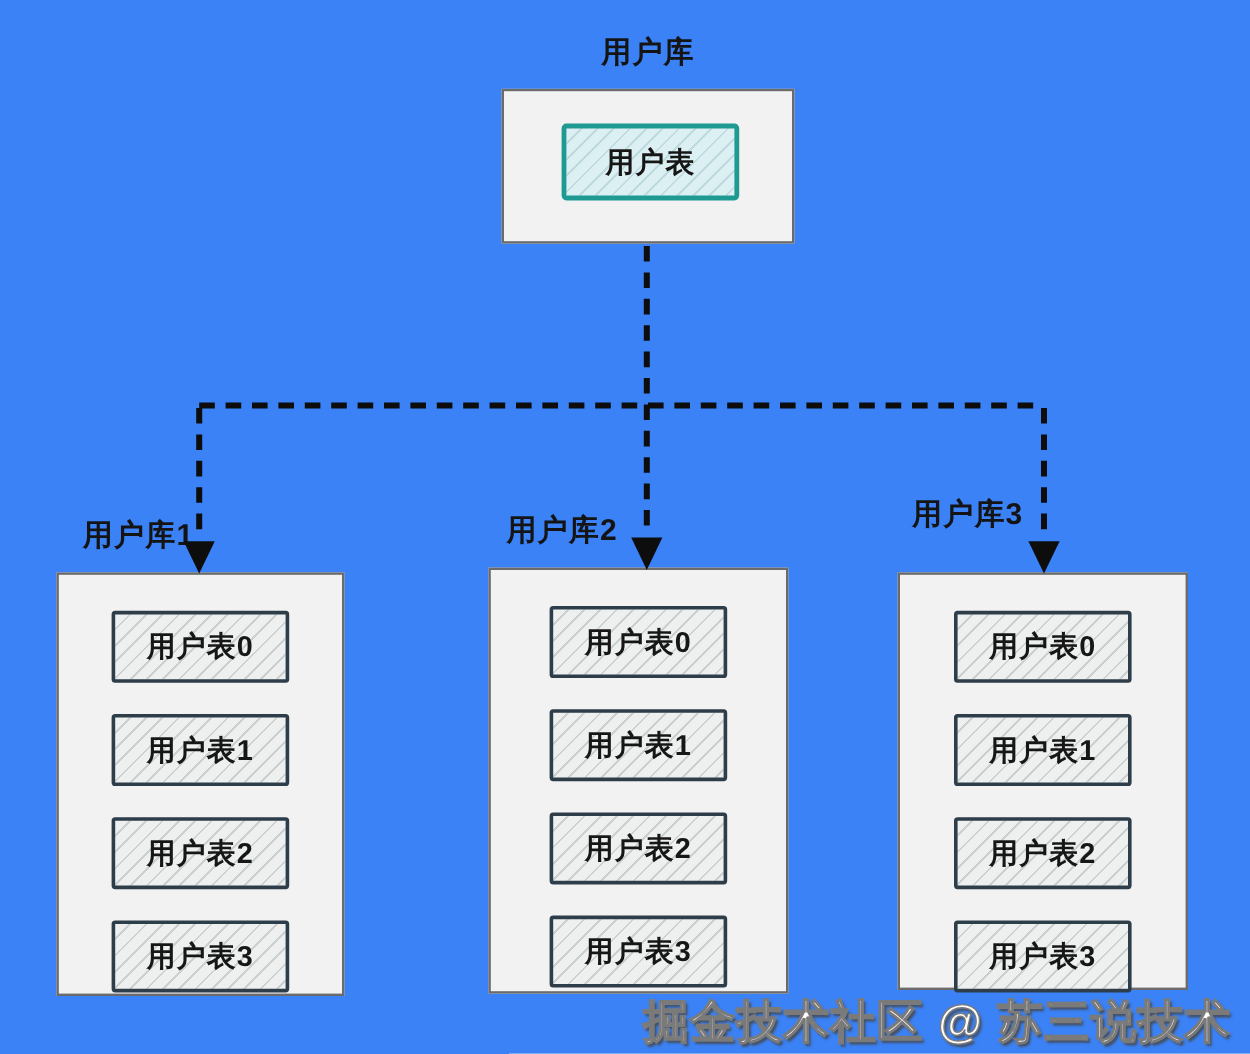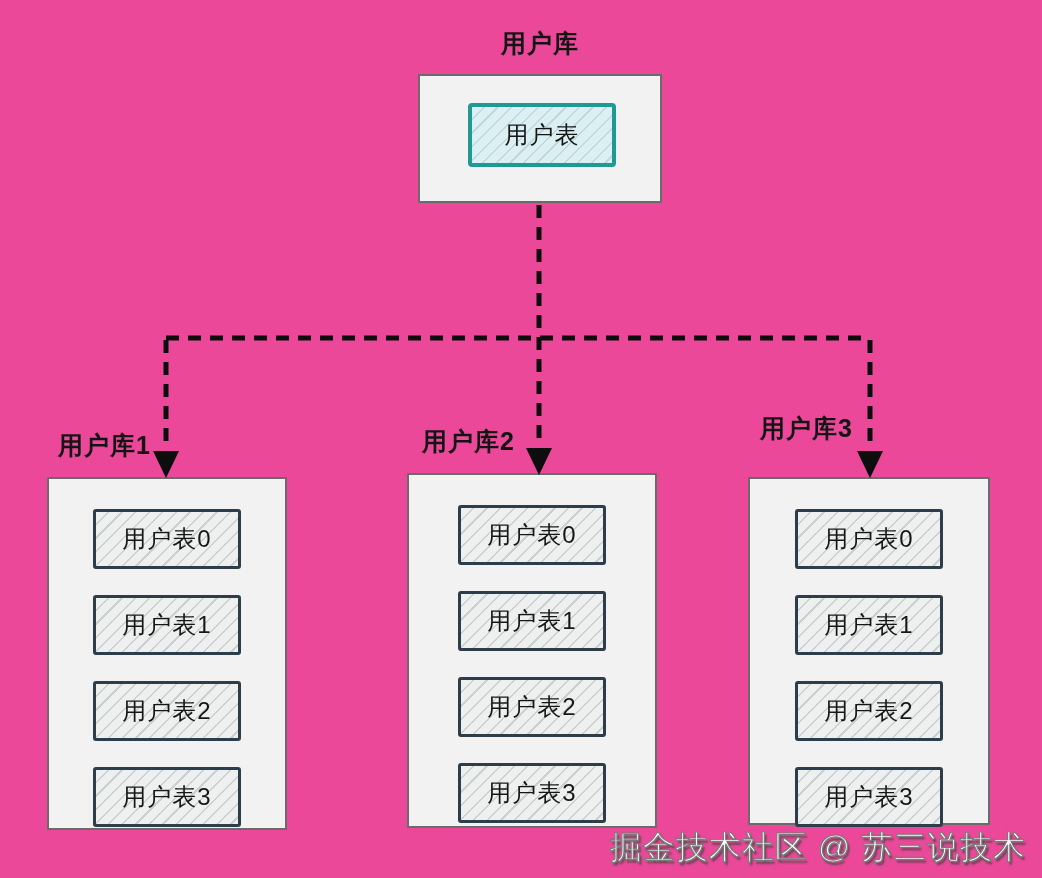--- a/index.html
+++ b/index.html
@@ -2,30 +2,30 @@
 <html><head>
 <meta charset="utf-8">
 <style>
   * { margin: 0; padding: 0; box-sizing: border-box; }
   html, body { background: #ffffff; }
   body {
     width: 1042px; height: 878px;
     position: relative; overflow: hidden;
     font-family: "Liberation Sans", sans-serif;
   }
-  .canvas { position: absolute; inset: 0; background: #ec4899; }
+  .canvas { position: absolute; inset: 0; background: #3b82f6; }
 
   
   .diagram-label {
     position: absolute;
     font-size: 25px; font-weight: bold; color: #141414;
     white-space: nowrap; letter-spacing: 1px;
   }
   .root-label { left: 418px; top: 27px; width: 244px; text-align: center; }
-  .shard-label-1 { left: 58px;  top: 429px; }
+  .shard-label-1 { left: 69px;  top: 429px; }
   .shard-label-2 { left: 422px; top: 425px; }
   .shard-label-3 { left: 760px; top: 412px; }
 
   
   .db-box {
     position: absolute;
     background: #f2f2f2;
     border: 2px solid #6b6b6b;
   }
   .root-box { left: 418px; top: 74px; width: 244px; height: 129px; }
@@ -33,21 +33,21 @@
     display: flex; flex-direction: column; align-items: center;
     padding-top: 30px; gap: 26px;
   }
   .shard-1 { left: 47px;  top: 477px; width: 240px; height: 353px; }
   .shard-2 { left: 407px; top: 473px; width: 250px; height: 355px; }
   .shard-3 { left: 748px; top: 477px; width: 242px; height: 348px; }
 
   
   .table-box {
     display: flex; align-items: center; justify-content: center;
-    font-size: 24px; font-weight: normal; color: #161616;
+    font-size: 24px; font-weight: bold; color: #161616;
     letter-spacing: 1px;
     border: 3px solid #2e3d4a;
     border-radius: 3px;
     background-color: #eef0ef;
     background-image: repeating-linear-gradient(
       135deg,
       rgba(145,155,160,0) 0px, rgba(145,155,160,0) 8px,
       rgba(145,155,160,0.38) 8px, rgba(145,155,160,0.38) 9.6px
     );
     flex: none;
@@ -71,21 +71,21 @@
     position: absolute; left: 0; top: 0;
     width: 1042px; height: 878px;
     pointer-events: none; z-index: 4;
   }
   .dash { stroke: #0d0d0d; stroke-width: 5; fill: none; stroke-dasharray: 13 9; }
   .arrowhead { fill: #0d0d0d; stroke: none; }
 
   
   .watermark {
     position: absolute; top: 826px; right: 16px;
-    font-size: 32px; font-weight: normal; letter-spacing: 1px;
+    font-size: 38px; font-weight: bold; letter-spacing: 1px;
     color: #ffffff;
     -webkit-text-stroke: 1.2px #7a7a7a;
     text-shadow: 2px 3px 2px rgba(70,70,70,0.85);
     white-space: nowrap; z-index: 6;
   }
 </style>
 </head>
 <body>
 
 <div class="canvas">

